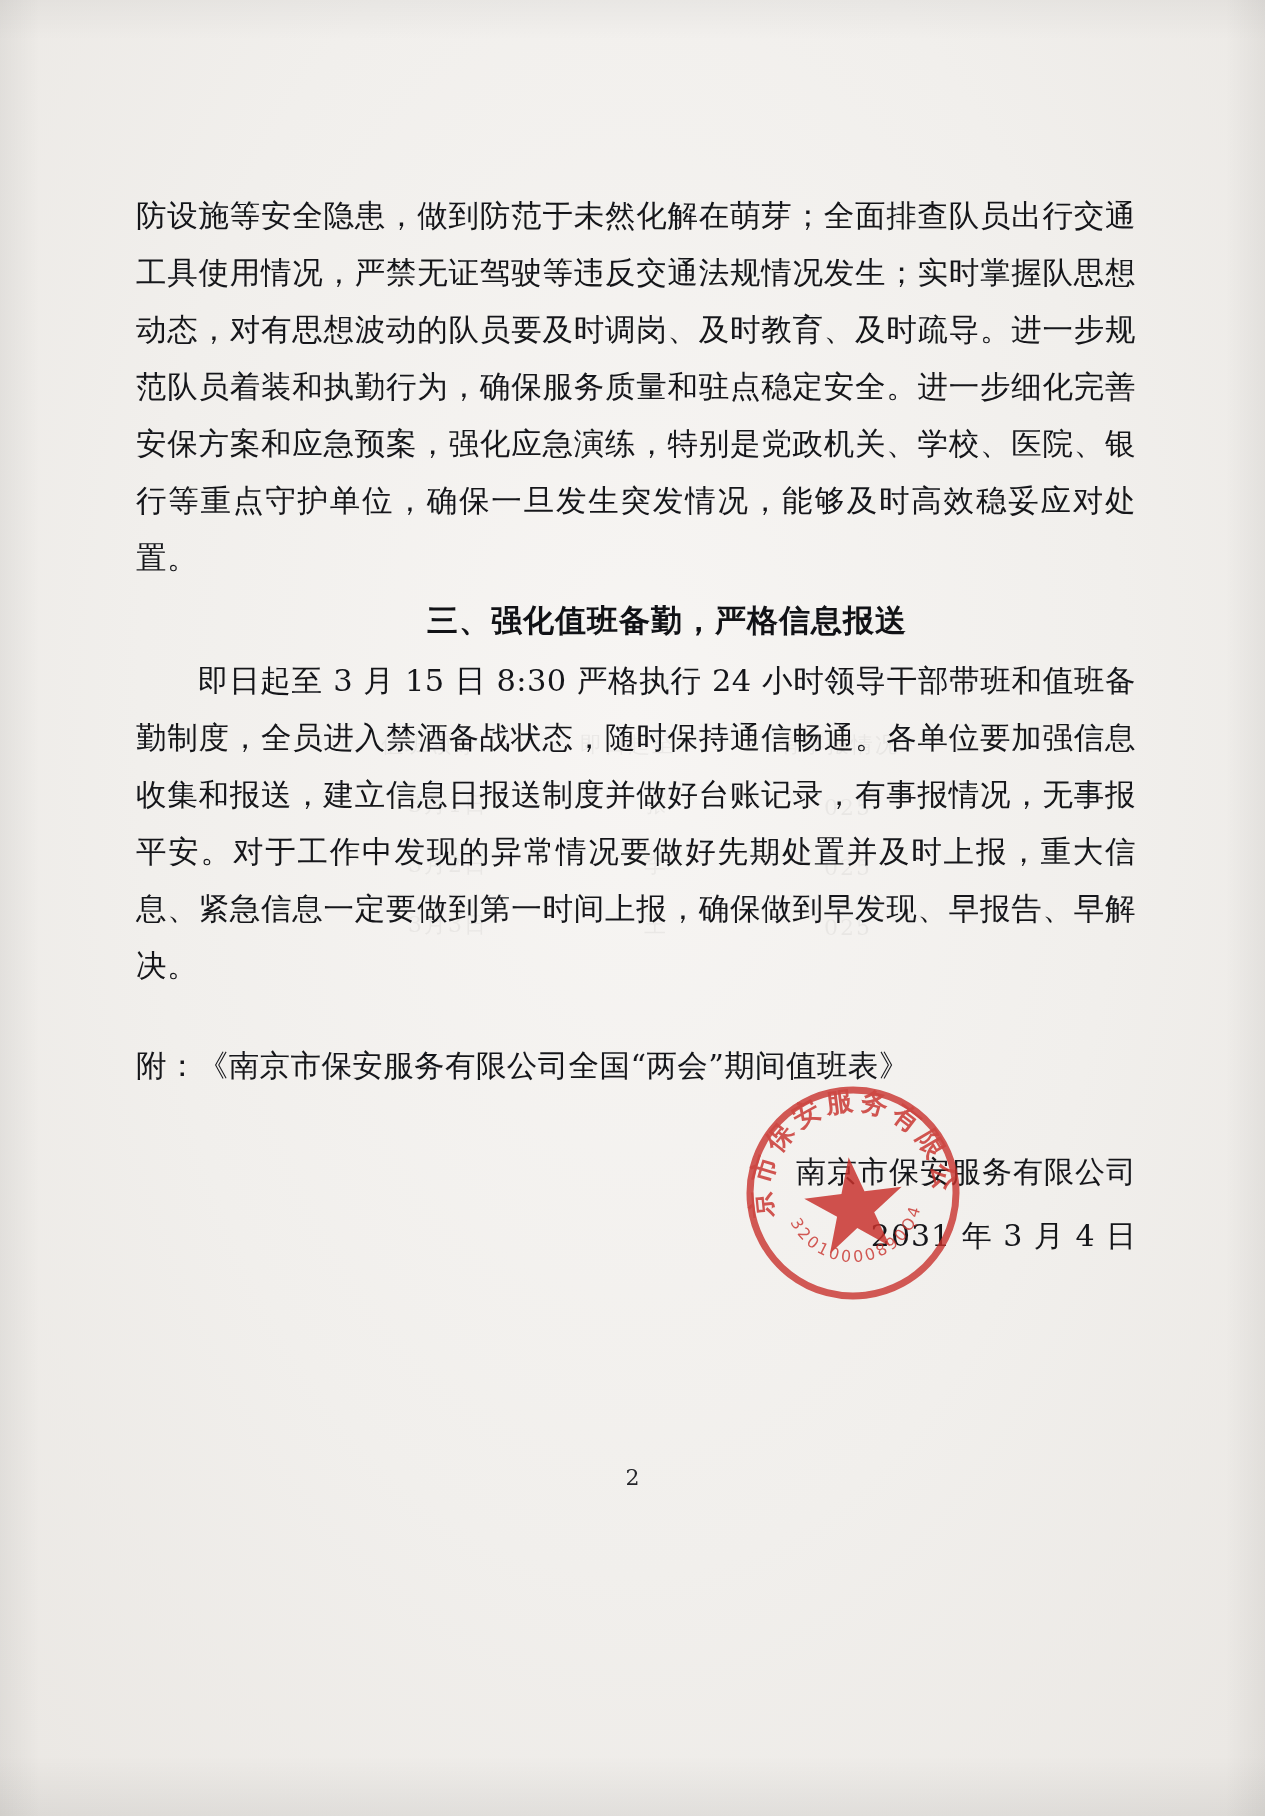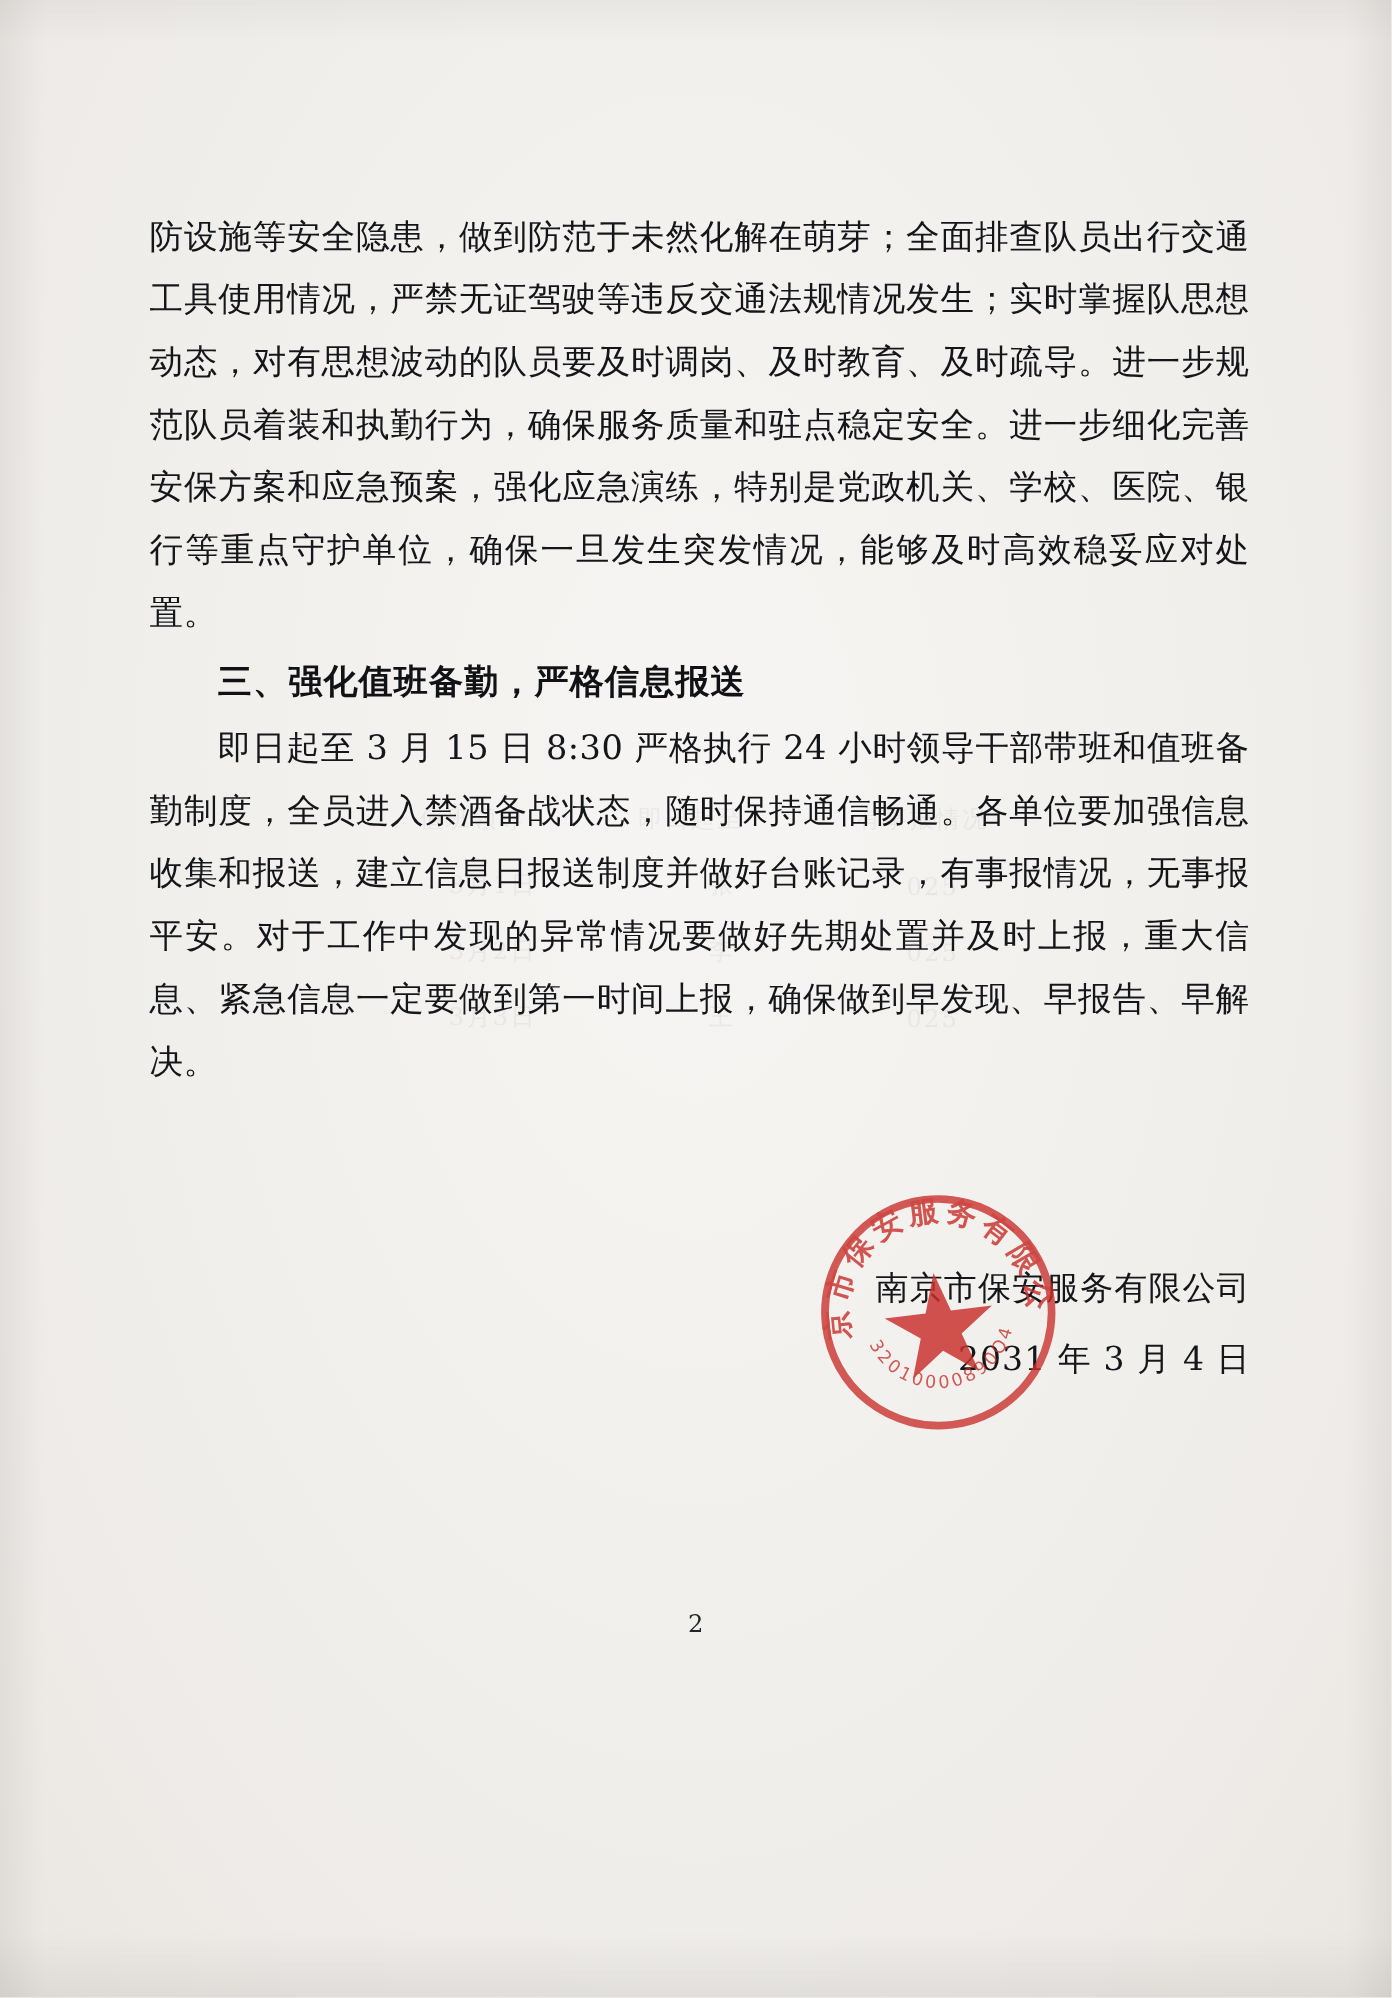--- a/index.html
+++ b/index.html
@@ -78,20 +78,21 @@
     text-indent: 62px;
   }
   h2.section-heading {
     margin: 6px 0 4px 0;
     font-size: 31px;
     line-height: 56px;
     font-weight: bold;
     color: #111216;
     text-indent: 62px;
     letter-spacing: 1px;
+    text-align: center;
   }
   p.attachment {
     margin: 44px 0 0 0;
     font-size: 30.5px;
     line-height: 56px;
     color: #15161a;
     letter-spacing: 0.4px;
   }
 
   .signature-block {
@@ -163,20 +164,21 @@
     </div>
   </div>
 
   <div class="content">
     <p class="body-text">防设施等安全隐患，做到防范于未然化解在萌芽；全面排查队员出行交通工具使用情况，严禁无证驾驶等违反交通法规情况发生；实时掌握队思想动态，对有思想波动的队员要及时调岗、及时教育、及时疏导。进一步规范队员着装和执勤行为，确保服务质量和驻点稳定安全。进一步细化完善安保方案和应急预案，强化应急演练，特别是党政机关、学校、医院、银行等重点守护单位，确保一旦发生突发情况，能够及时高效稳妥应对处置。</p>
 
     <h2 class="section-heading">三、强化值班备勤，严格信息报送</h2>
 
     <p class="body-text indent">即日起至 3 月 15 日 8:30 严格执行 24 小时领导干部带班和值班备勤制度，全员进入禁酒备战状态，随时保持通信畅通。各单位要加强信息收集和报送，建立信息日报送制度并做好台账记录，有事报情况，无事报平安。对于工作中发现的异常情况要做好先期处置并及时上报，重大信息、紧急信息一定要做到第一时间上报，确保做到早发现、早报告、早解决。</p>
 
+    <p class="attachment">附：《南京市保安服务有限公司全国“两会”期间值班表》</p>
   </div>
 
   <div class="signature-block">
     <div class="sign-line">南京市保安服务有限公司</div>
     <div class="sign-line">2031 年 3 月 4 日</div>
   </div>
 
   <div class="seal">
     <svg width="222" height="222" viewBox="0 0 222 222" xmlns="http://www.w3.org/2000/svg">
       <defs>

